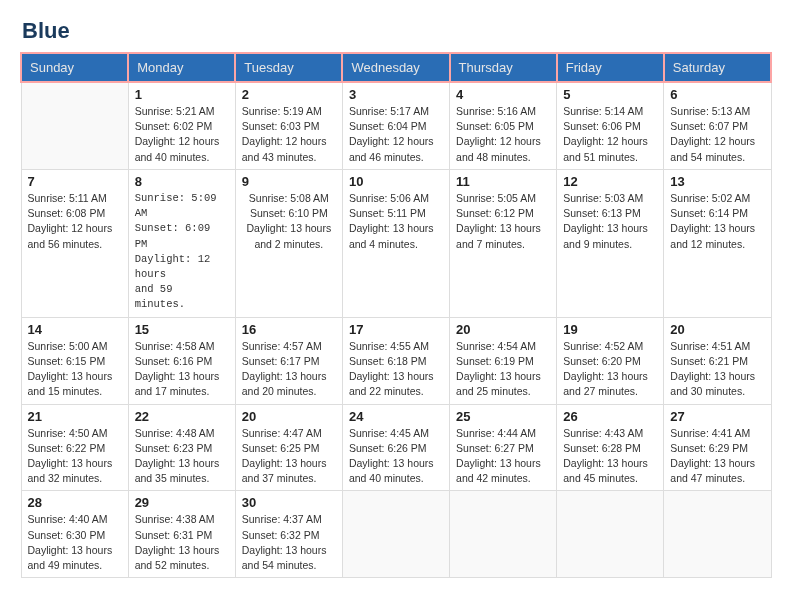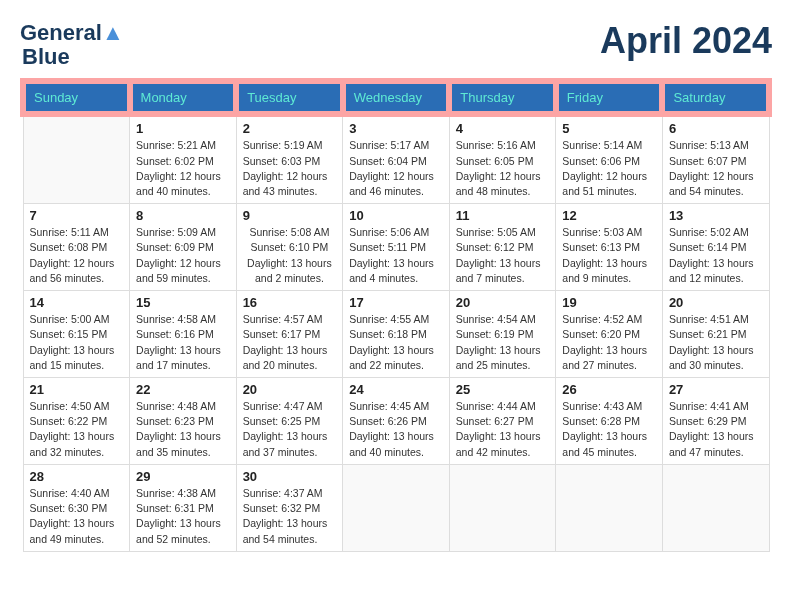--- a/index.html
+++ b/index.html
@@ -33,26 +33,26 @@
       font-size: 14px;
       color: #555;
     }
     .calendar {
       width: 100%;
       border-collapse: collapse;
       font-size: 11px;
     }
     .calendar th {
       background: #2a6db5;
-      color: #5eead4;
+      color: #e5e5e5;
       text-align: left;
       padding: 6px 8px;
       font-size: 13px;
       font-weight: normal;
-      border: 6px solid #fca5a5;
+      border: 2px solid #fca5a5;
     }
     .calendar td {
       border: 1px solid #ddd;
       vertical-align: top;
       padding: 4px 6px;
       width: calc(100% / 7);
       min-height: 80px;
     }
     .day-num {
       font-size: 13px;
@@ -68,29 +68,23 @@
     }
     .empty-cell {
       background: #f9f9f9;
     }
   </style>
 </head>
 <body>
 
 <div class="header">
   <div class="logo">
-    <div style="display:flex;align-items:center;">
-      <div style="font-size:22px;font-weight:bold;color:#1a3a5c;line-height:1.2;">
-        <span style="color:#1a3a5c;">General</span><span style="color:#4a90d9;">▲</span>
-      </div>
-    </div>
     <div style="font-size:22px;font-weight:bold;color:#1a3a5c;margin-left:2px;line-height:1.0;">Blue</div>
   </div>
   <div class="title-area">
-    <div class="month-title">April 2024</div>
   </div>
 </div>
 
 <table class="calendar">
   <thead>
     <tr>
     <th>Sunday</th>
         <th>Monday</th>
         <th>Tuesday</th>
         <th>Wednesday</th>
@@ -148,21 +142,21 @@
       <tr>
         <td>
           <span class="day-num">7</span>
           <div class="day-info" style="white-space: pre-line;">Sunrise: 5:11 AM
 Sunset: 6:08 PM
 Daylight: 12 hours
 and 56 minutes.</div>
         </td>
         <td>
           <span class="day-num">8</span>
-          <div class="day-info" style="white-space: pre-line;">Sunrise: 5:09 AM
+          <div class="day-info" style="white-space: pre-line; font-family: Liberation Mono, monospace;">Sunrise: 5:09 AM
 Sunset: 6:09 PM
 Daylight: 12 hours
 and 59 minutes.</div>
         </td>
         <td>
           <span class="day-num">9</span>
           <div class="day-info" style="white-space: pre-line; text-align: center;">Sunrise: 5:08 AM
 Sunset: 6:10 PM
 Daylight: 13 hours
 and 2 minutes.</div>

